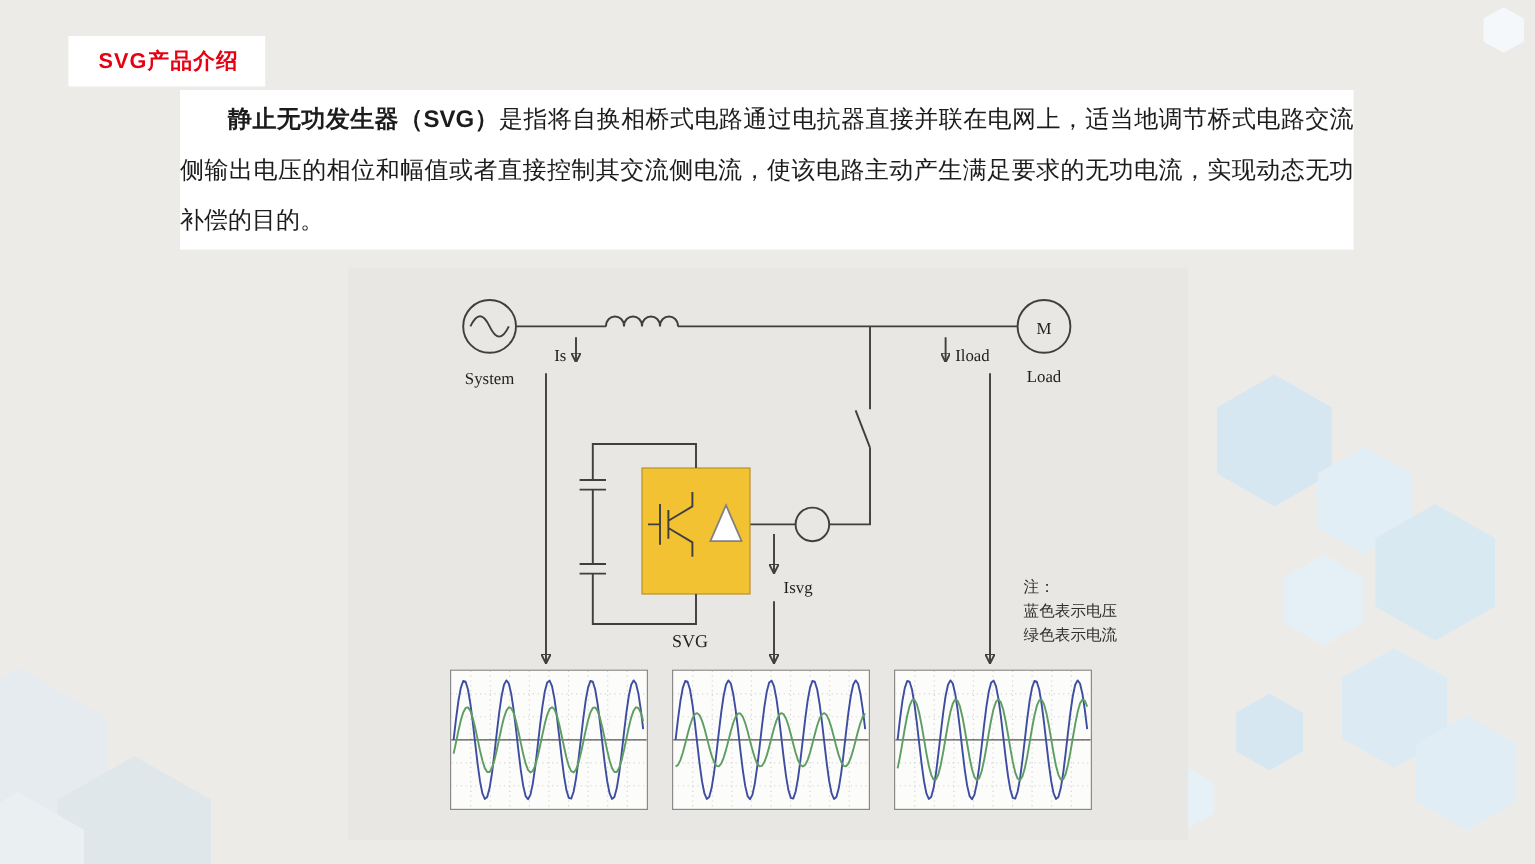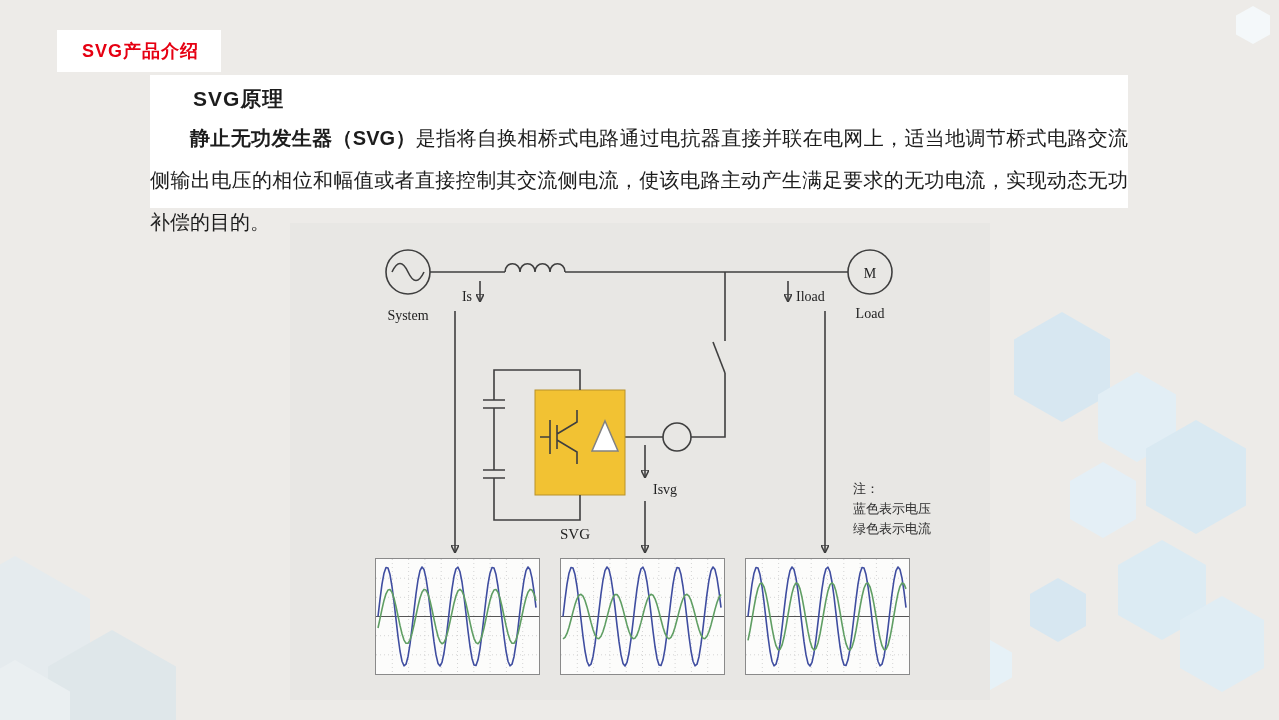--- a/index.html
+++ b/index.html
@@ -66,21 +66,20 @@
 <div class="hex" style="left:1236px;top:6px;width:34px;height:38px;background:#f4f8fa;"></div>
 <div class="hex" style="left:-60px;top:556px;width:150px;height:172px;background:#e5ebee;"></div>
 <div class="hex" style="left:48px;top:630px;width:128px;height:146px;background:#dfe7ea;"></div>
 <div class="hex" style="left:-40px;top:660px;width:110px;height:126px;background:#eaeff1;"></div>
 
 <div class="corner-chip">
   <span class="corner-label">SVG产品介绍</span>
 </div>
 
 <div class="content-panel">
-  <div class="panel-title">SVG原理</div>
   <div class="panel-para"><b>静止无功发生器（SVG）</b><span>是指将自换相桥式电路通过电抗器直接并联在电网上，适当地调节桥式电路交流侧输出电压的相位和幅值或者直接控制其交流侧电流，使该电路主动产生满足要求的无功电流，实现动态无功补偿的目的。</span></div>
 </div>
 
 <div class="diagram">
   <svg class="circuit" width="700" height="477" viewBox="0 0 700 477">
     <defs>
       <marker id="arw" viewBox="0 0 8 8" markerWidth="8" markerHeight="8" refX="7" refY="4" orient="auto" markerUnits="userSpaceOnUse">
         <path d="M0,0 L8,4 L0,8 z" fill="#3a3a3a" stroke="none"></path>
       </marker>
     </defs>

